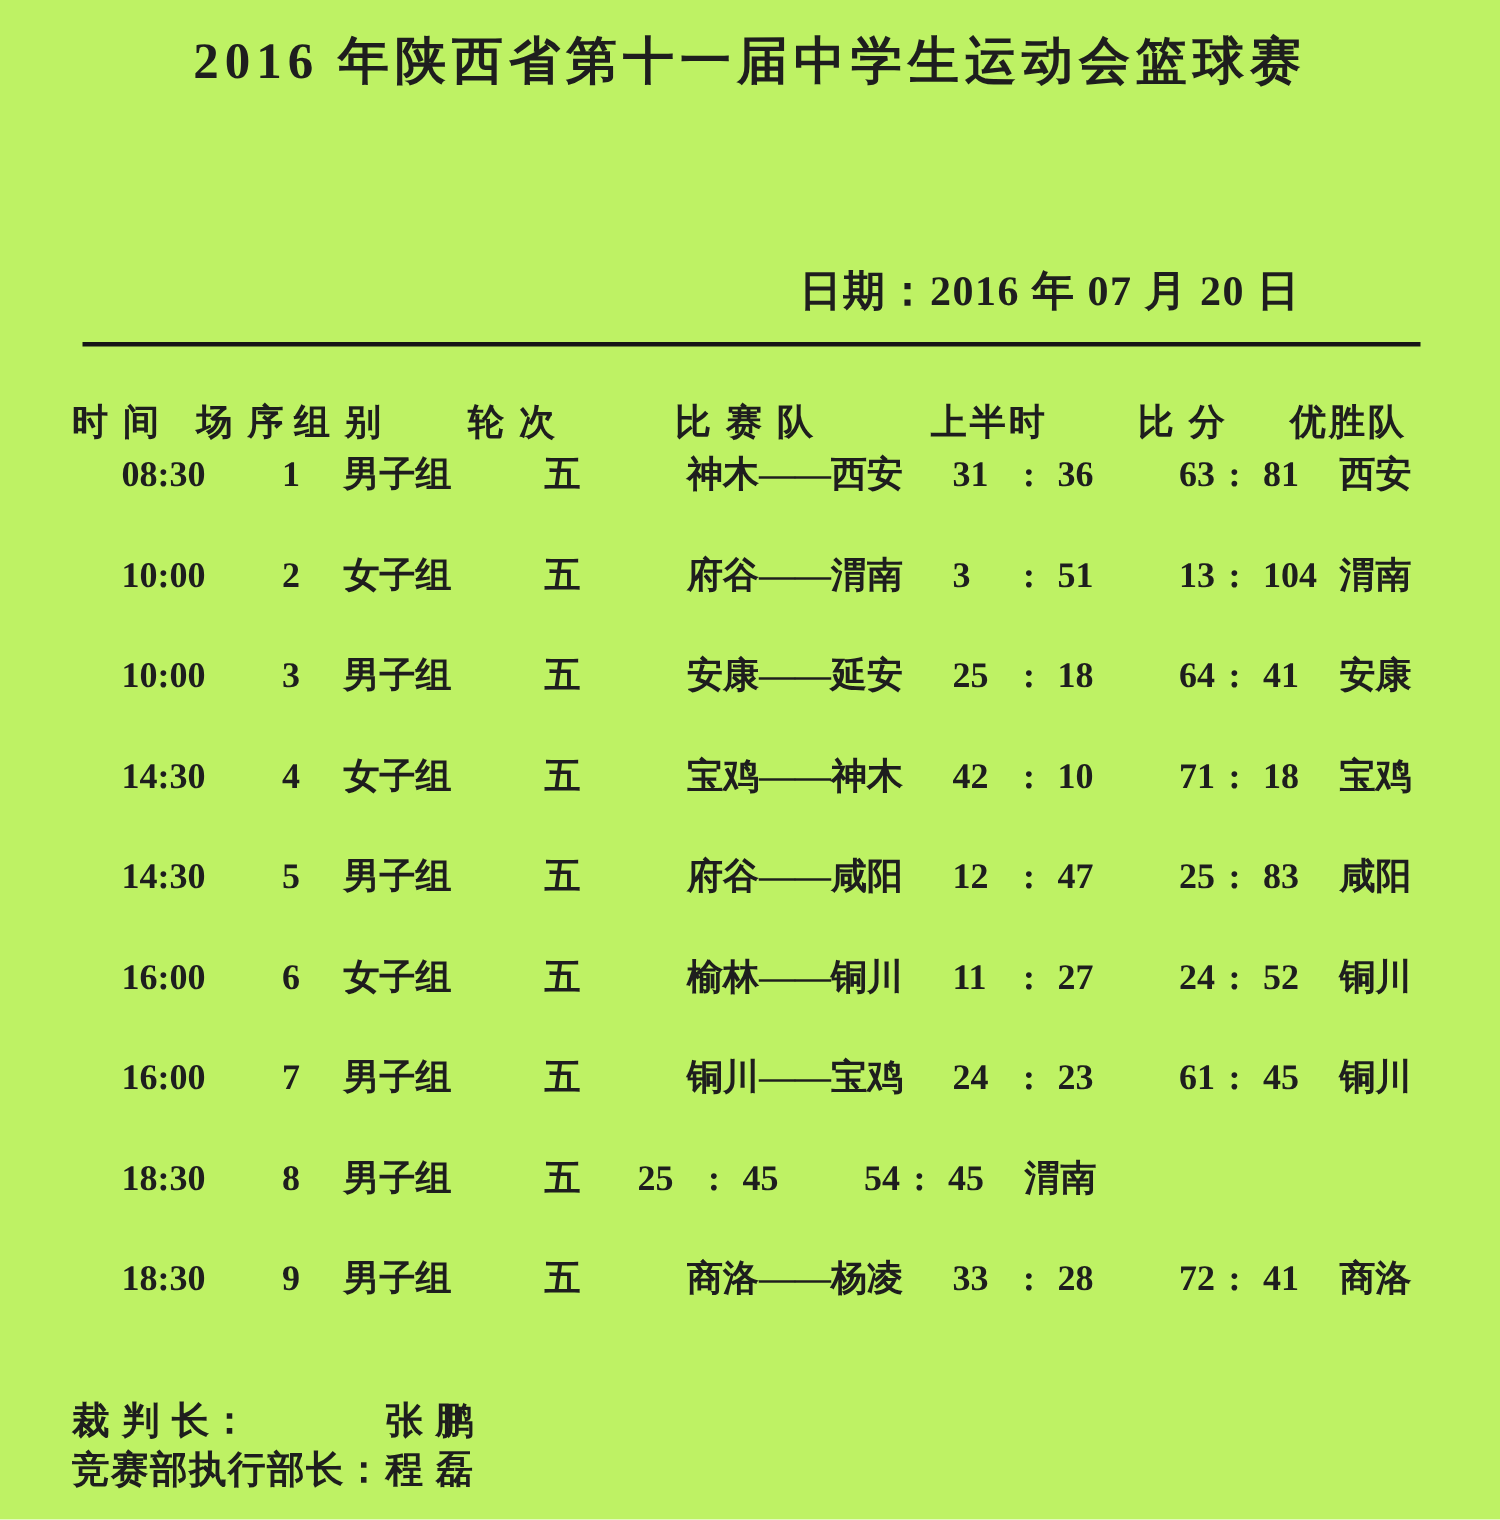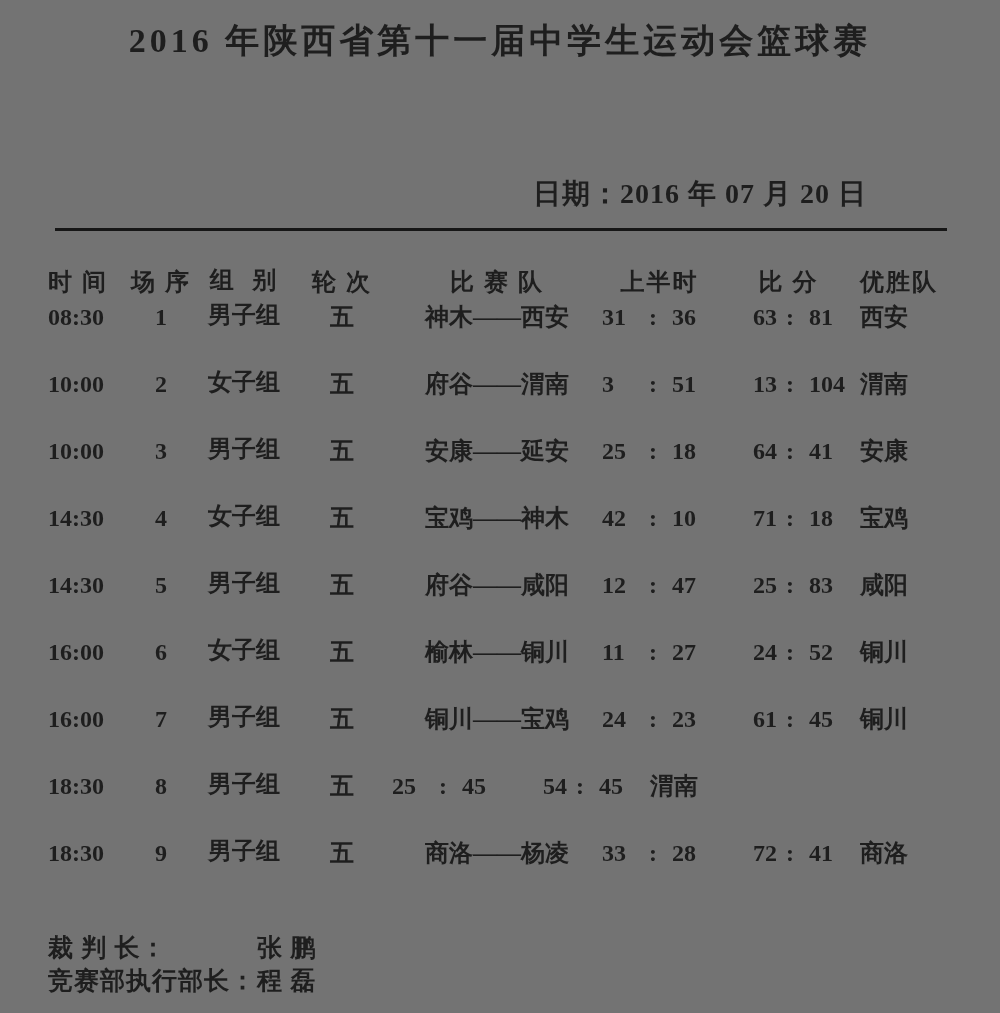--- a/index.html
+++ b/index.html
@@ -6,21 +6,21 @@
   html, body { background: #ffffff; }
   body {
     font-family: "Liberation Serif", "DejaVu Serif", serif;
     font-weight: 700;
     color: #1e1e1e;
   }
   .page {
     position: relative;
     width: 1000px;
     height: 1013px;
-    background: #737373;
+    background: #bef264;
     overflow: hidden;
   }
   .title {
     position: absolute;
     top: 18px; left: 0;
     width: 100%;
     text-align: center;
     font-size: 34px;
     letter-spacing: 4px;
     white-space: nowrap;
@@ -52,40 +52,40 @@
     display: flex;
     align-items: center;
     height: 28px;
     line-height: 28px;
     font-size: 24px;
     white-space: nowrap;
   }
   .c { display: block; }
   .c.time   { width: 78px;  margin-left: 48px; text-align: left; }
   .c.no     { width: 70px;  text-align: center; }
-  .c.group  { width: 96px;  text-align: center; font-family: Liberation Mono, monospace; }
+  .c.group  { width: 96px;  text-align: left; }
   .c.round  { width: 100px; text-align: center; }
   .c.teams  { width: 210px; text-align: center; }
   .c.half   { width: 115px; display: flex; }
   .c.score  { width: 143px; display: flex; }
   .c.winner { width: 106px; text-align: left; }
   .c.halfh  { width: 115px; text-align: center; }
   .c.scoreh { width: 143px; text-align: center; }
   .half .n1  { width: 38px; text-align: left; }
   .score .n1 { width: 60px; text-align: right; }
   .sep       { width: 26px; text-align: center; }
   .n2        { flex: 1; text-align: left; padding-left: 6px; }
   .thead {
     position: absolute;
     top: 268px; left: 0;
   }
   .thead .c { letter-spacing: 2px; }
   .rows {
     position: absolute;
-    top: 303px; left: 0;
+    top: 303px; left: 0; padding-left: 33px;
   }
   .rows .row { margin-bottom: 39px; }
   
   .sig {
     position: absolute;
     left: 48px;
     display: flex;
     font-size: 25px;
     height: 28px;
     line-height: 28px;

